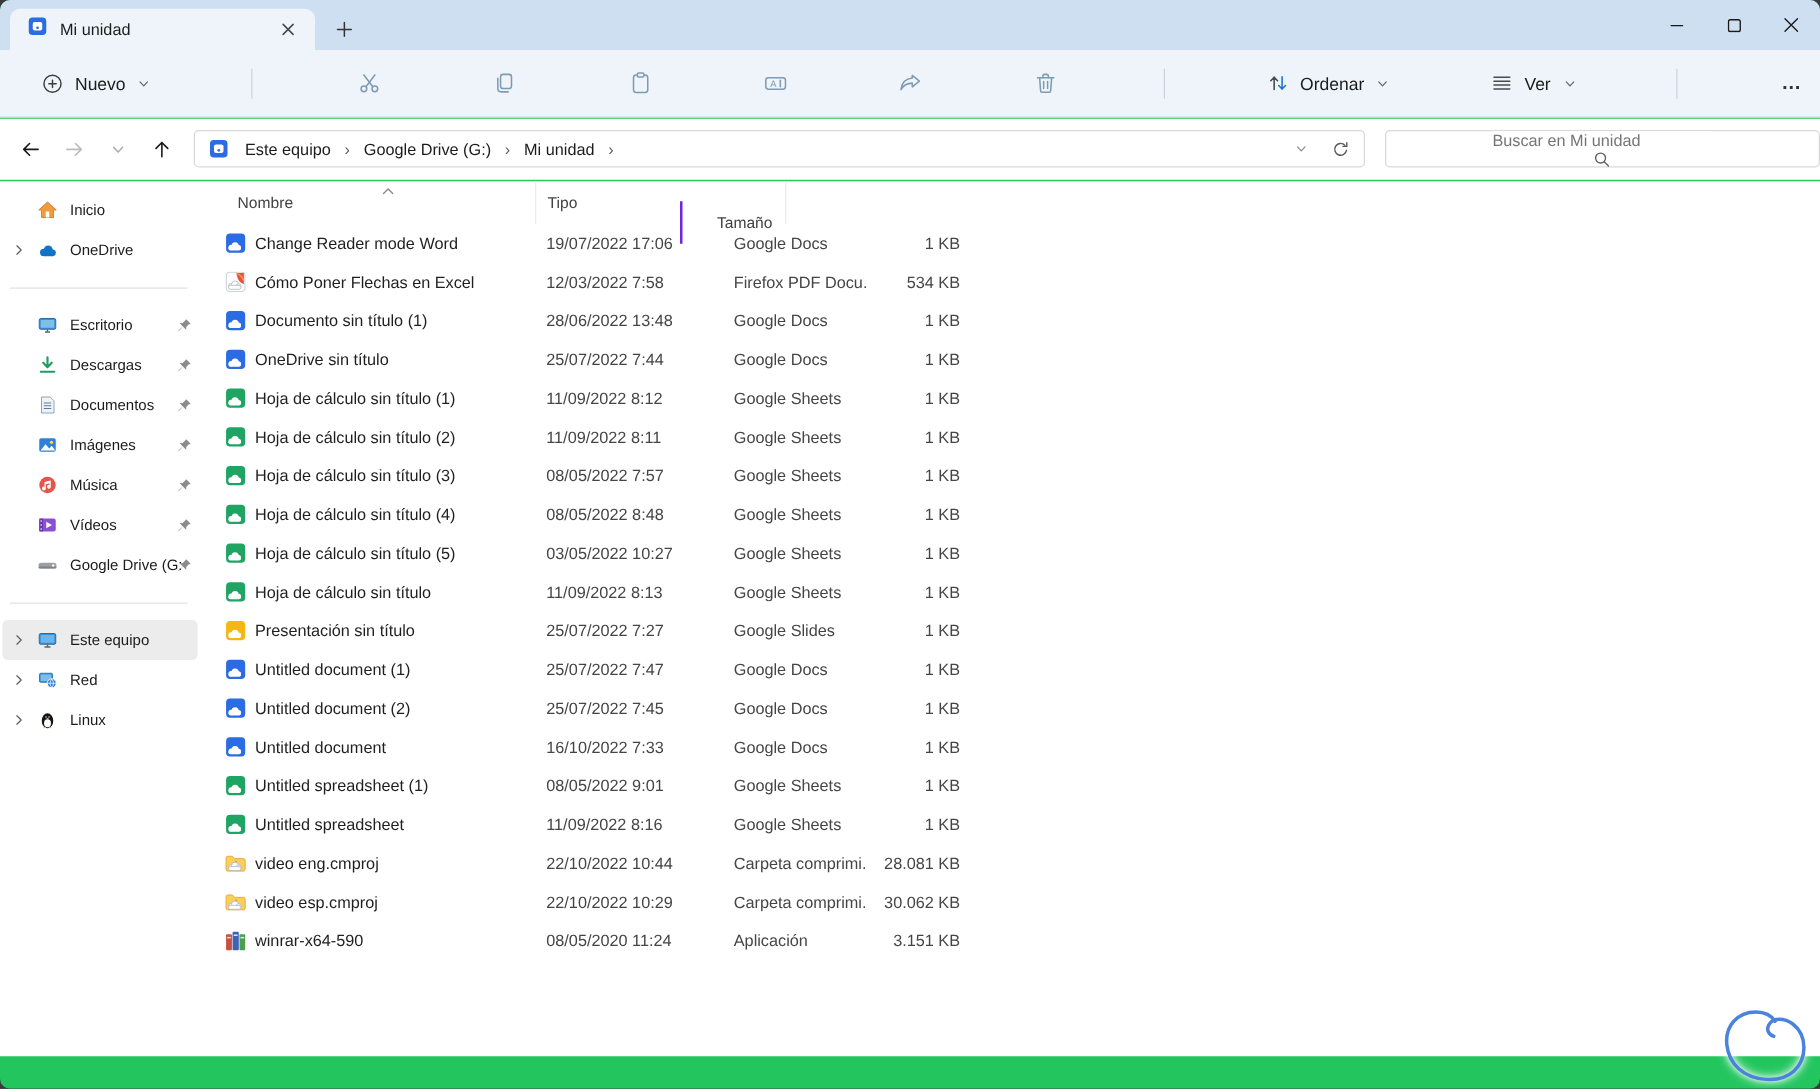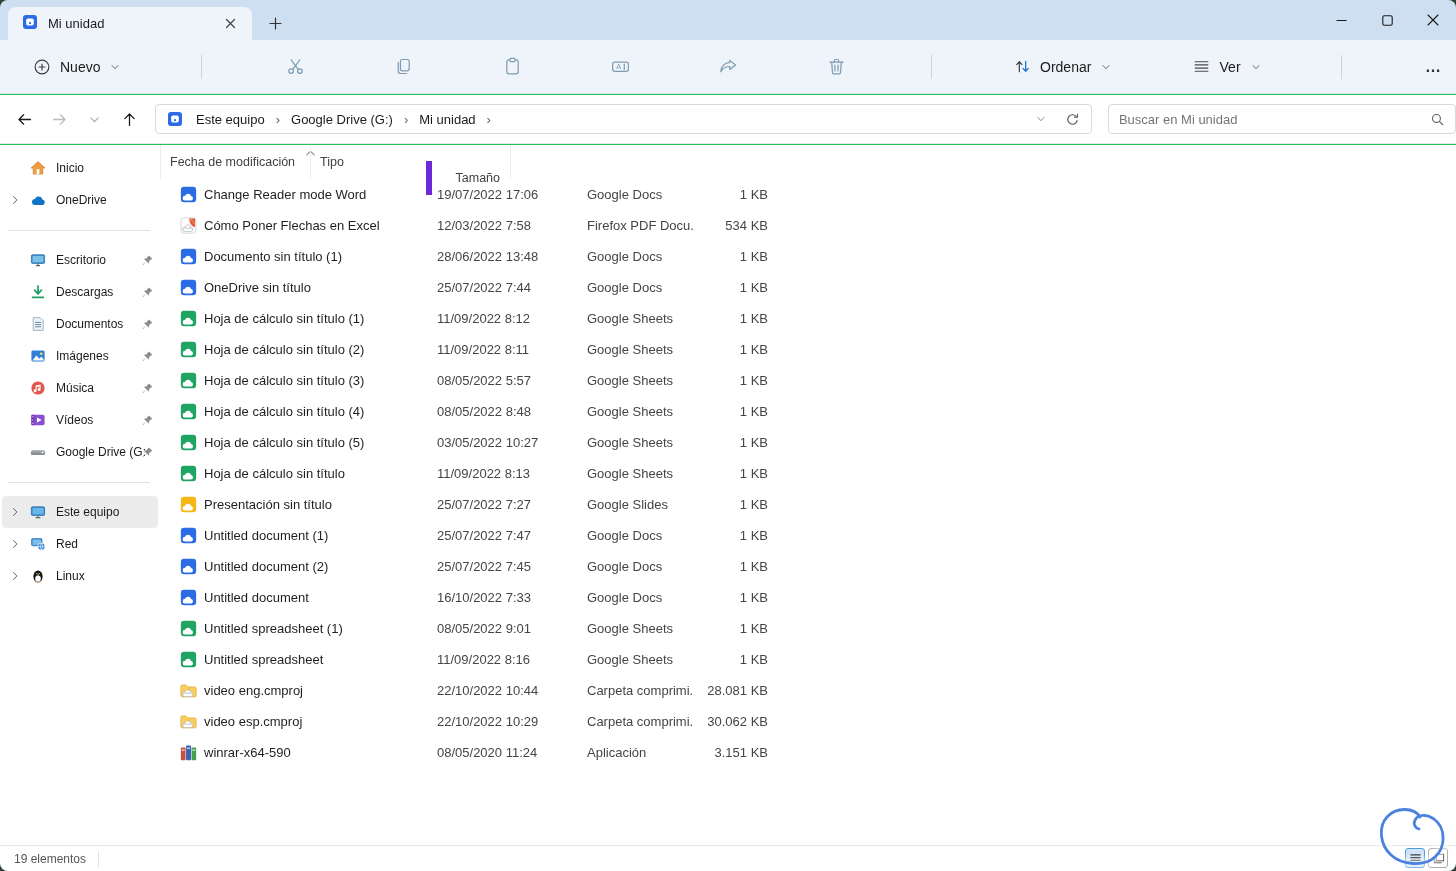--- a/index.html
+++ b/index.html
@@ -32,42 +32,42 @@
                 display:flex; align-items:center; }
   .nav-btn { width:32px; height:32px; display:flex; align-items:center; justify-content:center; border-radius:4px; }
   .navgroup { display:flex; align-items:center; gap:3px; margin-left:8px; }
   .addressbar { margin-left:10px; width:948px; height:30px; border:1px solid #d9d9d9; border-radius:4px; background:#fff;
                 display:flex; align-items:center; padding:0 6px 0 8px; }
   .crumbs { display:flex; align-items:center; flex:1; }
   .crumb { font-size:13px; color:#1b1b1b; padding:3px 6px; border-radius:3px; }
   .crumb-sep { color:#5f6368; font-size:13px; padding:0 5px; }
   .addr-right { display:flex; align-items:center; gap:8px; }
   .searchbox { margin-left:16px; width:352px; height:30px; border:1px solid #d9d9d9; border-radius:4px; background:#fff;
-               display:flex; align-items:center; padding:0 10px; }
+               display:flex; align-items:center; padding:0 10px;flex-direction:column; }
   .searchbox input { border:none; outline:none; flex:1; font-size:13px; color:#1b1b1b; font-family:"Liberation Sans", sans-serif; }
   .searchbox input::placeholder { color:#757575; }
 
   
   .content { position:absolute; top:145px; left:0; right:0; bottom:26px; background:#fff; }
   .sidebar { position:absolute; left:0; top:0; width:160px; bottom:0; padding-top:7px; overflow:hidden; }
   .sb-item { display:flex; align-items:center; height:32px; margin:0 2px; border-radius:4px; position:relative; }
   .sb-item.selected { background:#ececec; }
   .sb-chev { width:26px; display:flex; justify-content:center; align-items:center; }
   .sb-ico { width:20px; display:flex; justify-content:center; align-items:center; margin-right:8px; }
   .sb-label { font-size:12px; color:#1b1b1b; white-space:nowrap; overflow:hidden; flex:1; }
   .sb-pin { position:absolute; right:4px; display:flex; align-items:center; }
   .sb-sep { height:1px; background:#e2e2e2; margin:14px 10px 13px 8px; }
 
   .filearea { position:absolute; left:160px; top:0; right:0; bottom:0; }
   .hdr { position:relative; display:flex; height:34px; align-items:center; font-size:12.5px; color:#414141; }
   .hdr .hc { position:relative; height:100%; display:flex; align-items:center; }
   .hc-name { width:268px; padding-left:30px; }
   .hc-date { width:150px; padding-left:9px; border-left:1px solid #ececec; }
   .hc-type { width:116px; padding-left:9px; border-left:1px solid #ececec; }
-  .hc-size { width:84px; justify-content:flex-end; padding-right:10px; border-left:6px solid #6d28d9;margin-top:32px; }
+  .hc-size { width:84px; justify-content:flex-end; padding-right:10px; border-left:2px solid #6d28d9;margin-top:32px; }
   .hc-end  { width:1px; height:100%; border-left:1px solid #ececec; }
   .sortmark { position:absolute; left:145px; top:1px; }
 
   .rows { position:absolute; top:34px; left:0; right:0; bottom:0; }
   .row { display:flex; align-items:center; height:31px; font-size:13px; border-radius:4px; }
   .c-name { width:268px; display:flex; align-items:center; padding-left:20px; color:#1f1f1f; white-space:nowrap; overflow:hidden; }
   .fileicon { width:17px; height:17px; margin-right:7px; flex:0 0 auto; display:flex; }
   .c-date { width:150px; padding-left:9px; color:#454545; }
   .c-type { width:116px; padding-left:9px; color:#454545; white-space:nowrap; overflow:hidden; }
   .c-size { width:84px; text-align:right; padding-right:10px; color:#454545; }
@@ -490,21 +490,21 @@
             </svg>
           </span>
           <span class="sb-label">Linux</span>
         </div>
       </div>
     <div class="filearea">
       <div class="hdr">
         <span class="sortmark"><svg width="11" height="8" viewBox="0 0 12 8" fill="none" stroke="#8a8a8a" stroke-width="1.2" stroke-linecap="round">
               <path d="M2 6 l4-4 4 4"></path>
             </svg></span>
-        <span class="hc hc-date">Fecha de modificación</span>
+        <span class="hc hc-name">Nombre</span>
         <span class="hc hc-type">Tipo</span>
         <span class="hc hc-size">Tamaño</span>
         <span class="hc hc-end"></span>
       </div>
       <div class="rows" id="rows">
           <div class="row">
             <span class="c-name">
               <span class="fileicon">
                 <svg width="17" height="17" viewBox="0 0 16 16">
                   <rect x="0.8" y="0.8" width="14.4" height="14.4" rx="3" fill="#2b6be3"></rect>
@@ -627,21 +627,21 @@
                   <g fill="#fff">
                     <circle cx="4.6" cy="11.2" r="2"></circle>
                     <circle cx="7.6" cy="10" r="2.7"></circle>
                     <circle cx="10.2" cy="11.3" r="1.9"></circle>
                     <rect x="2.6" y="10.6" width="9.4" height="3" rx="1.5"></rect>
                   </g>
                 </svg>
               </span>
               <span>Hoja de cálculo sin título (3)</span>
             </span>
-            <span class="c-date">08/05/2022 5:57</span>
+            <span class="c-date">08/05/2022 7:57</span>
             <span class="c-type">Google Sheets</span>
             <span class="c-size">1 KB</span>
           </div>
           <div class="row">
             <span class="c-name">
               <span class="fileicon">
                 <svg width="17" height="17" viewBox="0 0 16 16">
                   <rect x="0.8" y="0.8" width="14.4" height="14.4" rx="3" fill="#1fa463"></rect>
                   <g fill="#fff">
                     <circle cx="4.6" cy="11.2" r="2"></circle>
@@ -864,35 +864,18 @@
               <span>winrar-x64-590</span>
             </span>
             <span class="c-date">08/05/2020 11:24</span>
             <span class="c-type">Aplicación</span>
             <span class="c-size">3.151 KB</span>
           </div>
         </div>
     </div>
   </div>
 
-  <div class="statusbar">
-    <span class="status-count">19 elementos</span>
-    <span class="status-sep"></span>
-    <div class="view-toggles">
-      <div class="vt active">
-        <svg width="13" height="13" viewBox="0 0 14 14" fill="none" stroke="#2f2f2f" stroke-width="1.3" stroke-linecap="round">
-            <path d="M2 3 h10 M2 6 h10 M2 9 h10 M2 12 h10"></path>
-          </svg>
-      </div>
-      <div class="vt inactive">
-        <svg width="13" height="13" viewBox="0 0 14 14">
-            <rect x="4.5" y="2.5" width="8" height="7" fill="#fff" stroke="#555" stroke-width="1.1"></rect>
-            <path d="M2.5 5 v6.5 h8" fill="none" stroke="#555" stroke-width="1.1"></path>
-          </svg>
-      </div>
-    </div>
-  </div>
 
   <svg class="annotation" viewBox="0 0 84 66">
     <path d="M48 12 C42 2 24 2 15 12 C6 22 8 40 19 50 C30 60 52 62 63 52 C74 42 74 23 62 14 C55 9 46 9 43 15 C41 19 43 23 47 24" fill="none" stroke="#4a82dd" stroke-width="2.8" stroke-linecap="round"></path>
   </svg>
 
 </div>
 
 </body></html>

